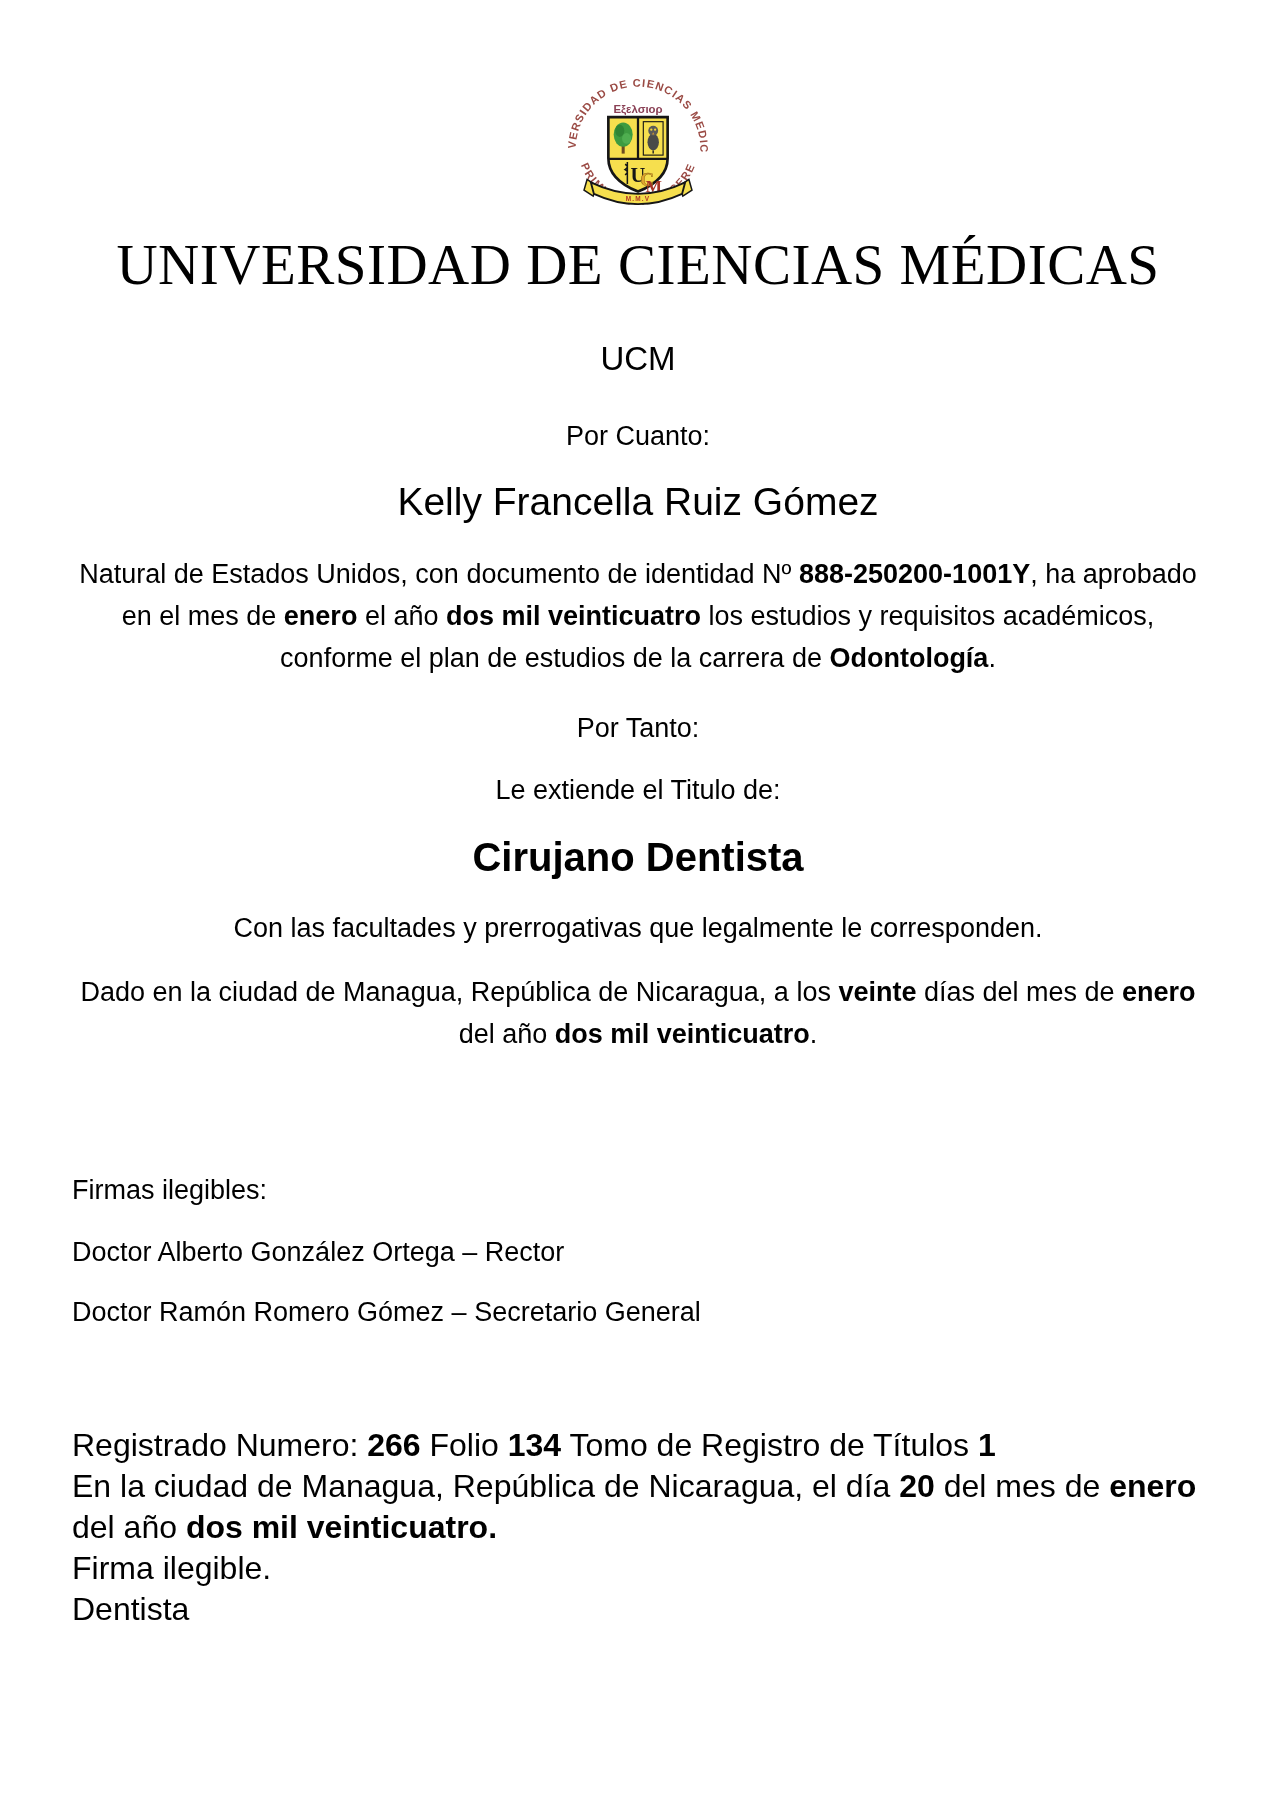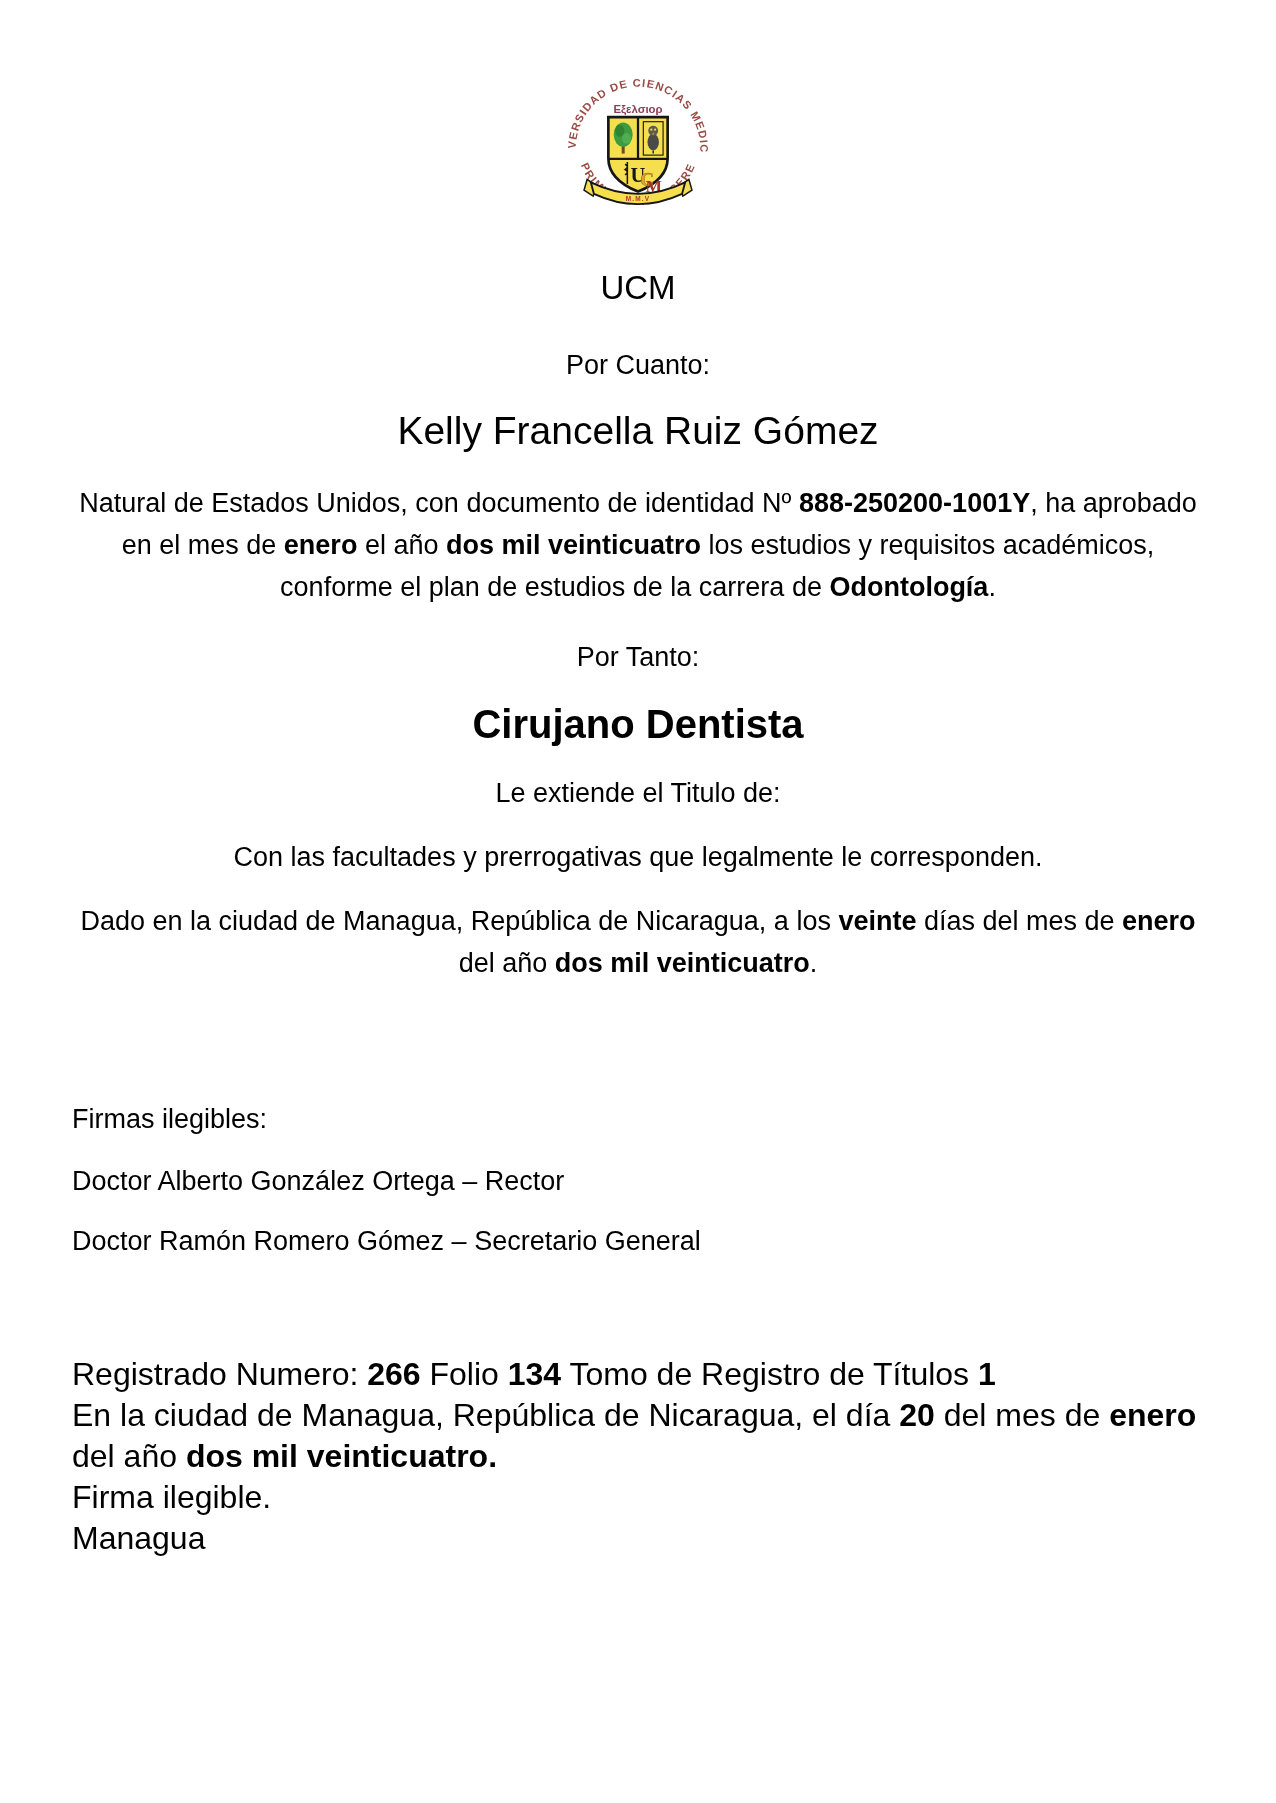--- a/index.html
+++ b/index.html
@@ -95,43 +95,44 @@
 
       <g>
         <path d="M 33,144 L 45,152 L 41,166 L 29,158 Z" fill="#f6df4e" stroke="#161616" stroke-width="2"></path>
         <path d="M 167,144 L 155,152 L 159,166 L 171,158 Z" fill="#f6df4e" stroke="#161616" stroke-width="2"></path>
         <path d="M 38,148 Q 100,178 162,148 L 158,163 Q 100,190 42,163 Z" fill="#f6df4e" stroke="#161616" stroke-width="2.5"></path>
         <text x="100" y="172" text-anchor="middle" font-size="8.5" font-weight="bold" letter-spacing="1.5" fill="#b03325">M.M.V</text>
       </g>
     </svg>
   </div>
 
+  <h1 class="doc-title">UNIVERSIDAD DE CIENCIAS MÉDICAS</h1>
 
   <p class="center-line subtitle">UCM</p>
 
   <p class="center-line por-cuanto">Por Cuanto:</p>
 
   <p class="center-line student-name">Kelly Francella Ruiz Gómez</p>
 
   <p class="center-line para"><span>Natural de Estados Unidos, con documento de identidad Nº </span><span class="b">888-250200-1001Y</span><span>, ha aprobado en el mes de </span><span class="b">enero</span><span> el año </span><span class="b">dos mil veinticuatro</span><span> los estudios y requisitos académicos, conforme el plan de estudios de la carrera de </span><span class="b">Odontología</span><span>.</span></p>
 
   <p class="center-line por-tanto">Por Tanto:</p>
 
+  <p class="center-line extiende">Le extiende el Titulo de:</p>
+
   <p class="center-line degree">Cirujano Dentista</p>
-
-  <p class="center-line extiende">Le extiende el Titulo de:</p>
 
   <p class="center-line facultades">Con las facultades y prerrogativas que legalmente le corresponden.</p>
 
   <p class="center-line dado"><span>Dado en la ciudad de Managua, República de Nicaragua, a los </span><span class="b">veinte</span><span> días del mes de </span><span class="b">enero</span><span> del año </span><span class="b">dos mil veinticuatro</span><span>.</span></p>
 
   <p class="left-line firmas">Firmas ilegibles:</p>
   <p class="left-line sig-line-1">Doctor Alberto González Ortega – Rector</p>
   <p class="left-line sig-line-2">Doctor Ramón Romero Gómez – Secretario General</p>
 
   <div class="registration">
     <p><span>Registrado Numero: </span><span class="b">266</span><span> Folio </span><span class="b">134</span><span> Tomo de Registro de Títulos </span><span class="b">1</span></p>
     <p><span>En la ciudad de Managua, República de Nicaragua, el día </span><span class="b">20</span><span> del mes de </span><span class="b">enero</span><span> del año </span><span class="b">dos mil veinticuatro.</span></p>
     <p>Firma ilegible.</p>
-    <p>Managua</p>
+    <p>Dentista</p>
   </div>
 
 </div>
 
 </body></html>

